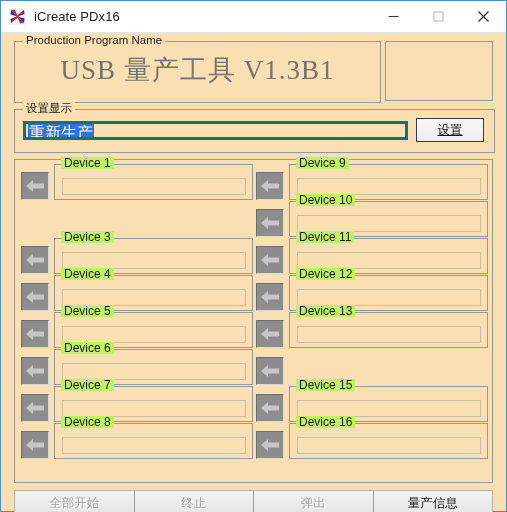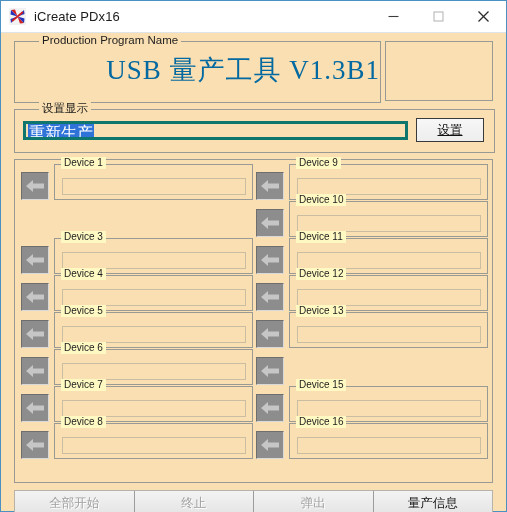--- a/index.html
+++ b/index.html
@@ -88,39 +88,38 @@
   .groupbox > .gb-title {
     position: absolute;
     top: -8px;
     left: 8px;
     background: #fadfb2;
     padding: 0 3px;
     font-size: 11.5px;
     color: #1c1c1c;
     white-space: nowrap;
     line-height: 12px;
-    margin-left: 16px;
   }
 
   
   #prog-group {
     left: 13px;
     top: 8px;
     width: 365px;
     height: 60px;
   }
   .prog-title-text {
     position: absolute;
     left: 0;
     right: 0;
     top: 10px;
-    text-align: right;
+    text-align: center;
     font-family: "Liberation Serif", "DejaVu Serif", serif;
     font-size: 27px;
-    color: #0369a1;
+    color: #737373;
     white-space: nowrap;
     letter-spacing: 1px;
   }
 
   
   #side-panel {
     position: absolute;
     left: 384px;
     top: 8px;
     width: 108px;
@@ -230,23 +229,23 @@
     top: 0px;
     width: 199px;
     height: 36px;
     box-sizing: border-box;
     border: 1px solid #9a9a94;
   }
   .dev-group > .gb-title {
     position: absolute;
     top: -8px;
     left: 6px;
-    background: #fef9c3;
+    background: #bef264;
     padding: 0 3px;
-    font-size: 10px;
+    font-size: 12px;
     color: #1c1c1c;
     white-space: nowrap;
     line-height: 12px;
   }
   .dev-field {
     position: absolute;
     left: 7px;
     top: 13px;
     width: 184px;
     height: 17px;

